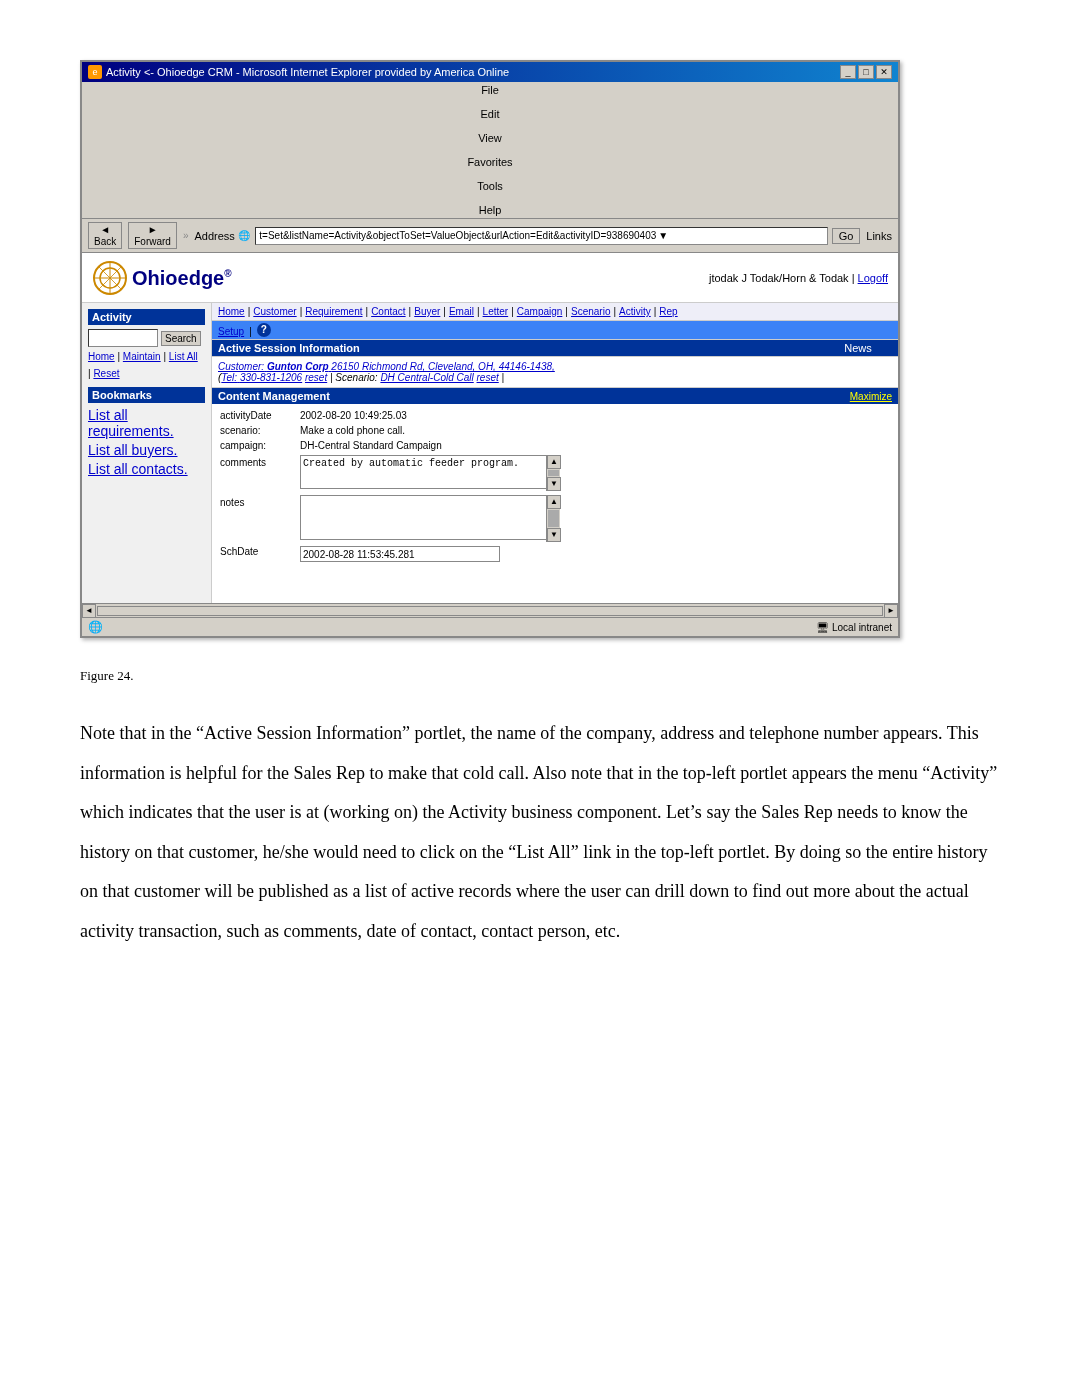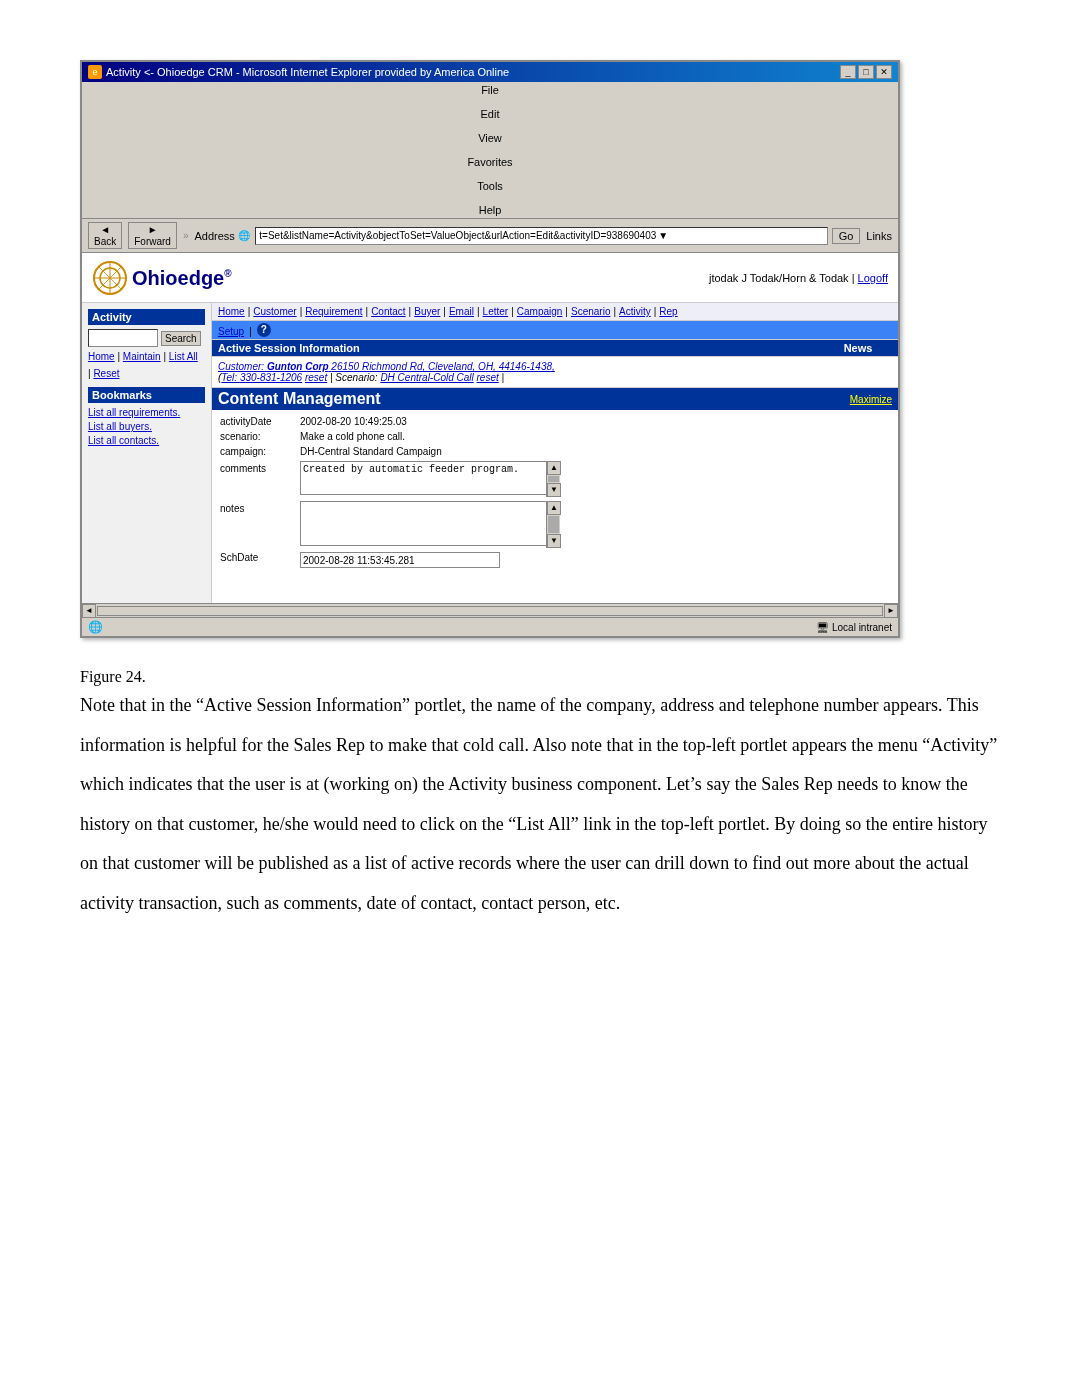--- a/index.html
+++ b/index.html
@@ -235,21 +235,21 @@
       color: white;
       padding: 2px 4px;
       font-size: 11px;
       font-weight: bold;
       margin-bottom: 4px;
     }
     .bookmark-link {
       display: block;
       color: #0000cc;
       text-decoration: underline;
-      font-size: 10px;
+      font-size: 14px;
       margin-bottom: 3px;
       cursor: pointer;
     }
 
     
     .main-content {
       flex: 1;
       padding: 0;
       overflow: hidden;
     }
@@ -315,21 +315,21 @@
       padding: 2px 6px;
       font-size: 11px;
       font-weight: bold;
     }
     .news-box {
       width: 80px;
       background: #003399;
       color: white;
       padding: 2px 6px;
       font-size: 11px;
-      font-weight: bold;
+      font-weight: normal;
       text-align: center;
     }
     .session-info-row {
       display: flex;
       border-bottom: 1px solid #ccc;
       flex-direction: column;
     }
     .session-detail {
       flex: 1;
       padding: 4px 6px;
@@ -350,21 +350,21 @@
     
     .content-mgmt-header {
       display: flex;
       justify-content: space-between;
       align-items: center;
       background: #003399;
       padding: 2px 6px;
     }
     .content-mgmt-title {
       color: white;
-      font-size: 16px;
+      font-size: 11px;
       font-weight: bold;
     }
     .maximize-link {
       color: #ffff00;
       text-decoration: underline;
       font-size: 10px;
       cursor: pointer;
     }
 
     .content-mgmt-body {
@@ -427,21 +427,22 @@
     .status-icon {
       display: flex;
       align-items: center;
       gap: 3px;
       font-size: 10px;
     }
 
     
     .figure-caption {
       font-family: Times New Roman, serif;
-      font-size: 16px;
+      font-size: 13px;
+      margin-bottom: 30px;
       margin-top: 10px;
     }
 
     
     .body-text {
       font-family: Times New Roman, serif;
       font-size: 18px;
       line-height: 2.2;
       color: #000;
     }

